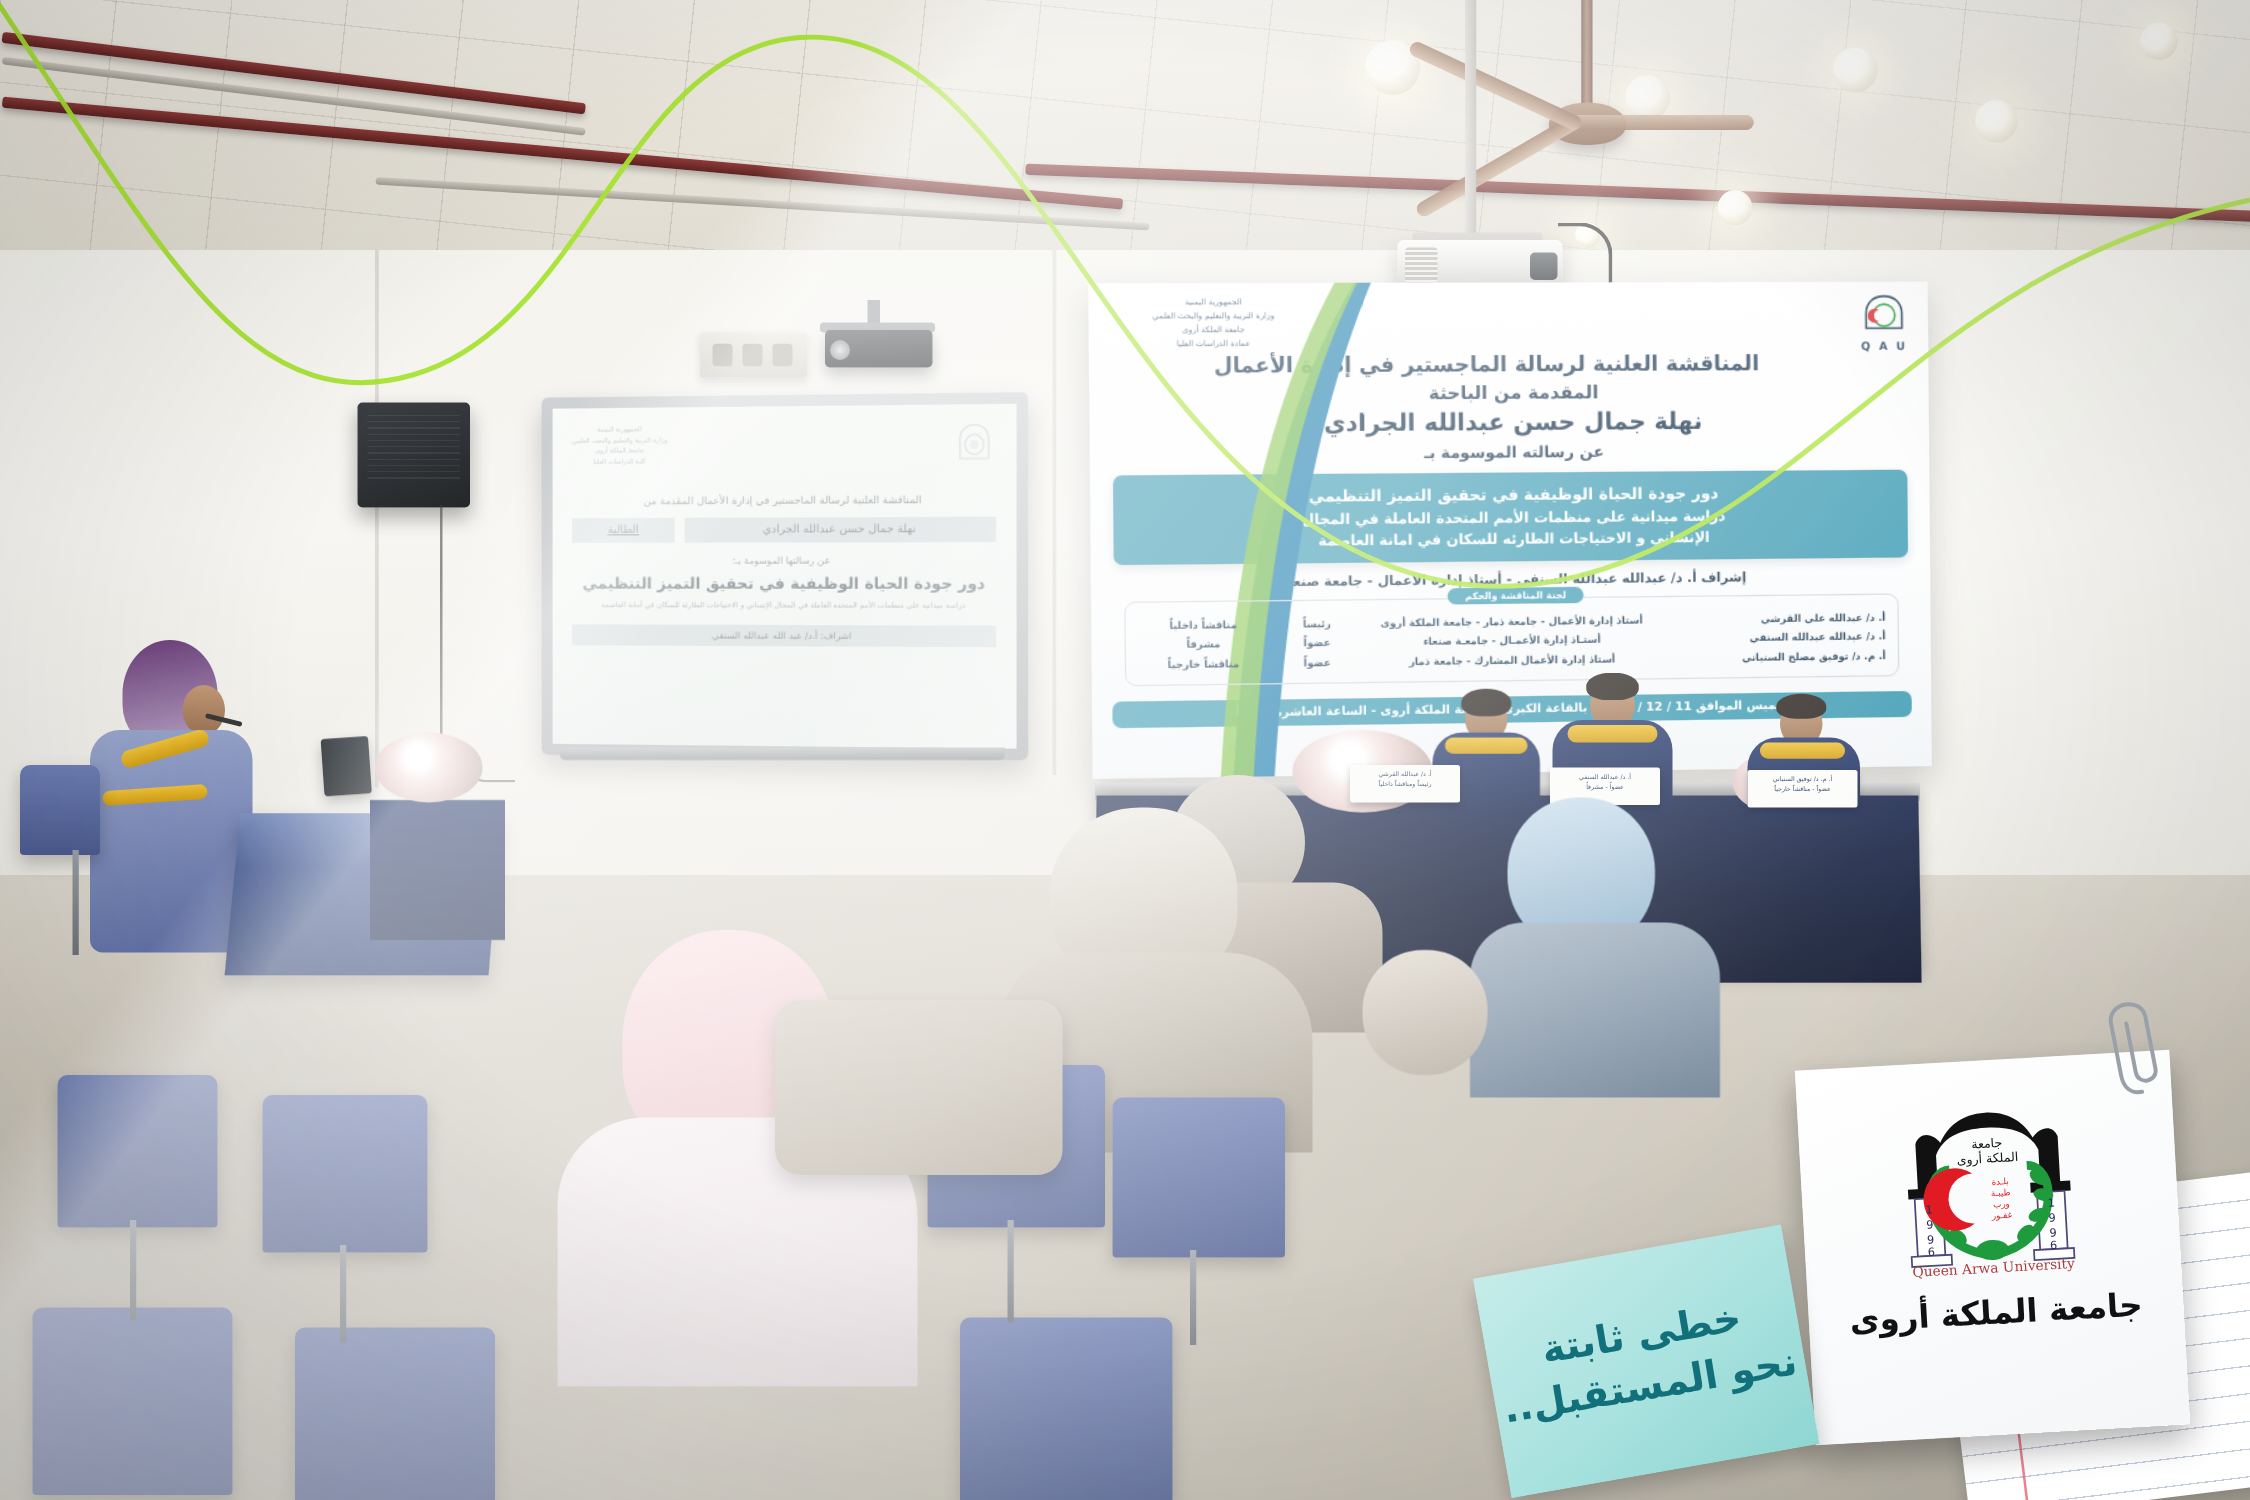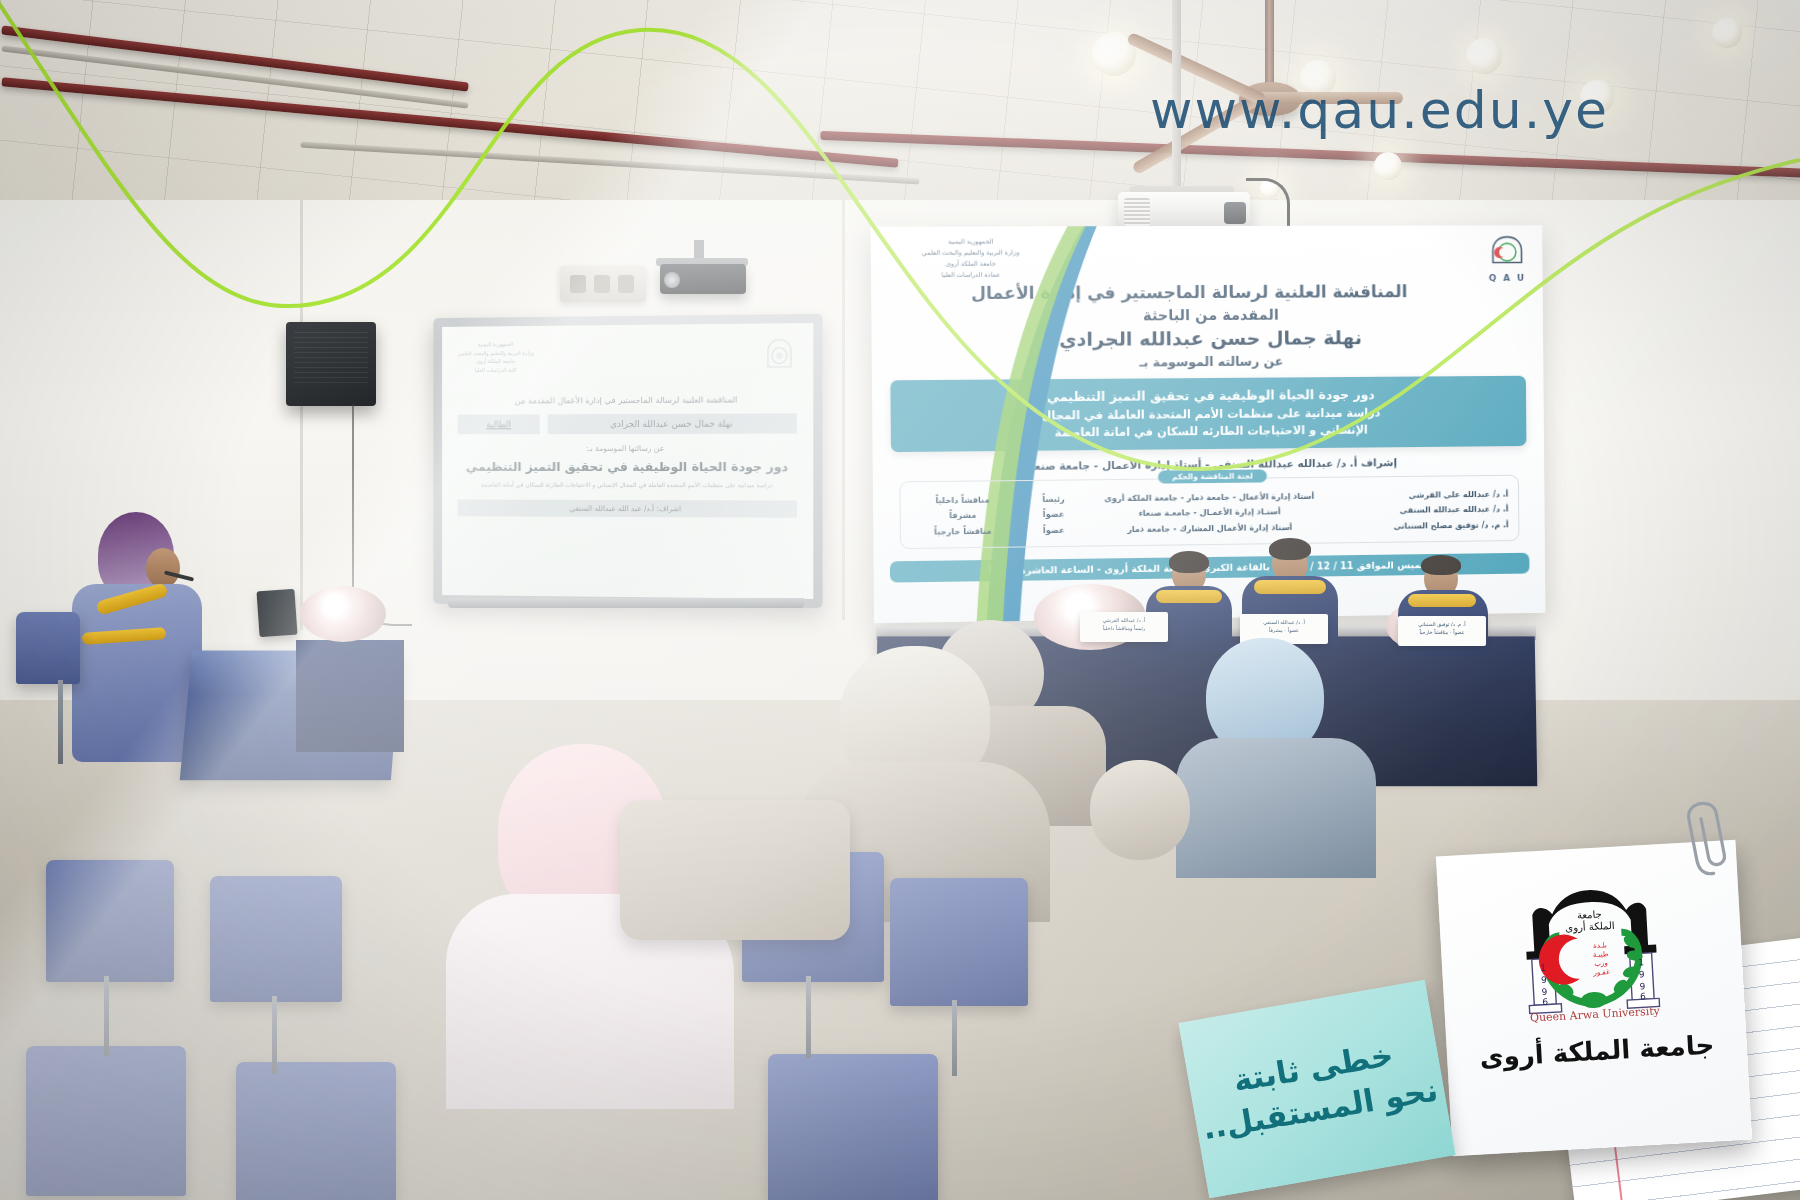--- a/index.html
+++ b/index.html
@@ -565,21 +565,20 @@
 
   <svg class="curve" viewBox="0 0 1800 1200">
     <path d="M-30 -40 C120 180 190 340 330 300 C470 260 500 40 640 30
              C790 20 860 260 1010 390 C1160 520 1300 470 1420 380
              C1540 290 1620 200 1800 160" fill="none" stroke="#a6e332" stroke-width="4" opacity=".95"></path>
   </svg>
 
   <div class="diag-light"></div>
   <div class="vignette"></div>
 
-  <div class="wm-url">www.qau.edu.ye</div>
 
   <div class="corner-teal"></div>
 
   <div class="lined-paper"></div>
 
   <div class="brand-card">
     <svg class="crest-big" viewBox="0 0 174 146">
 
       <path d="M87 8 C68 8 56 18 50 30 C44 22 34 20 30 30 L30 70 L46 70 L46 40
                C52 26 66 20 87 20 C108 20 122 26 128 40 L128 70 L144 70 L144 30

